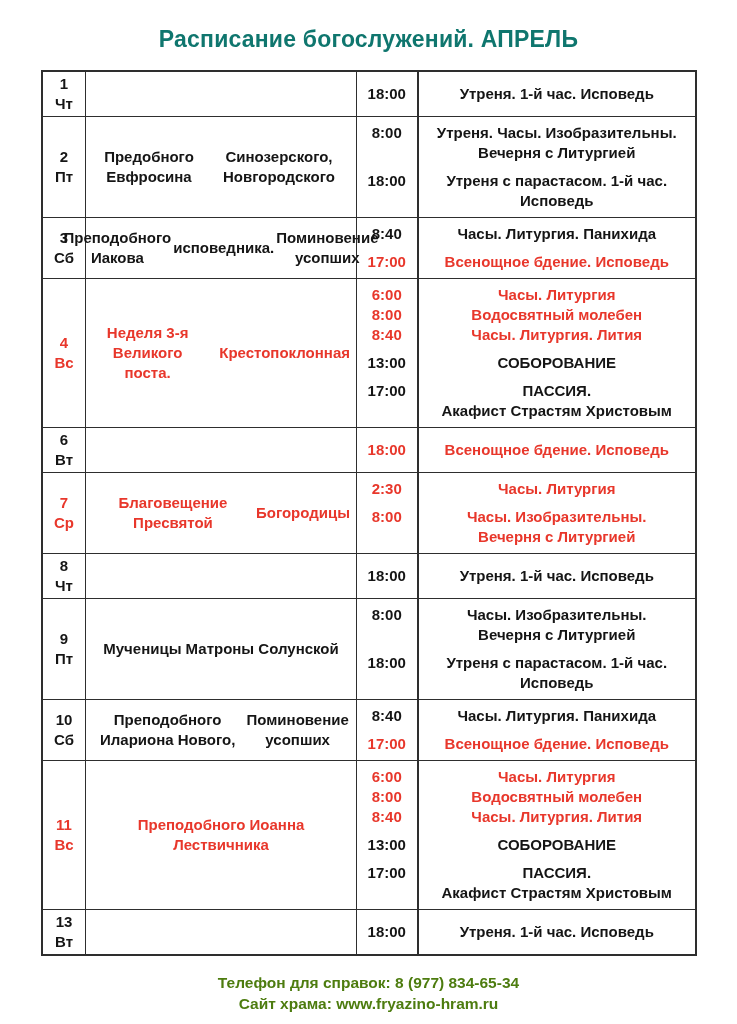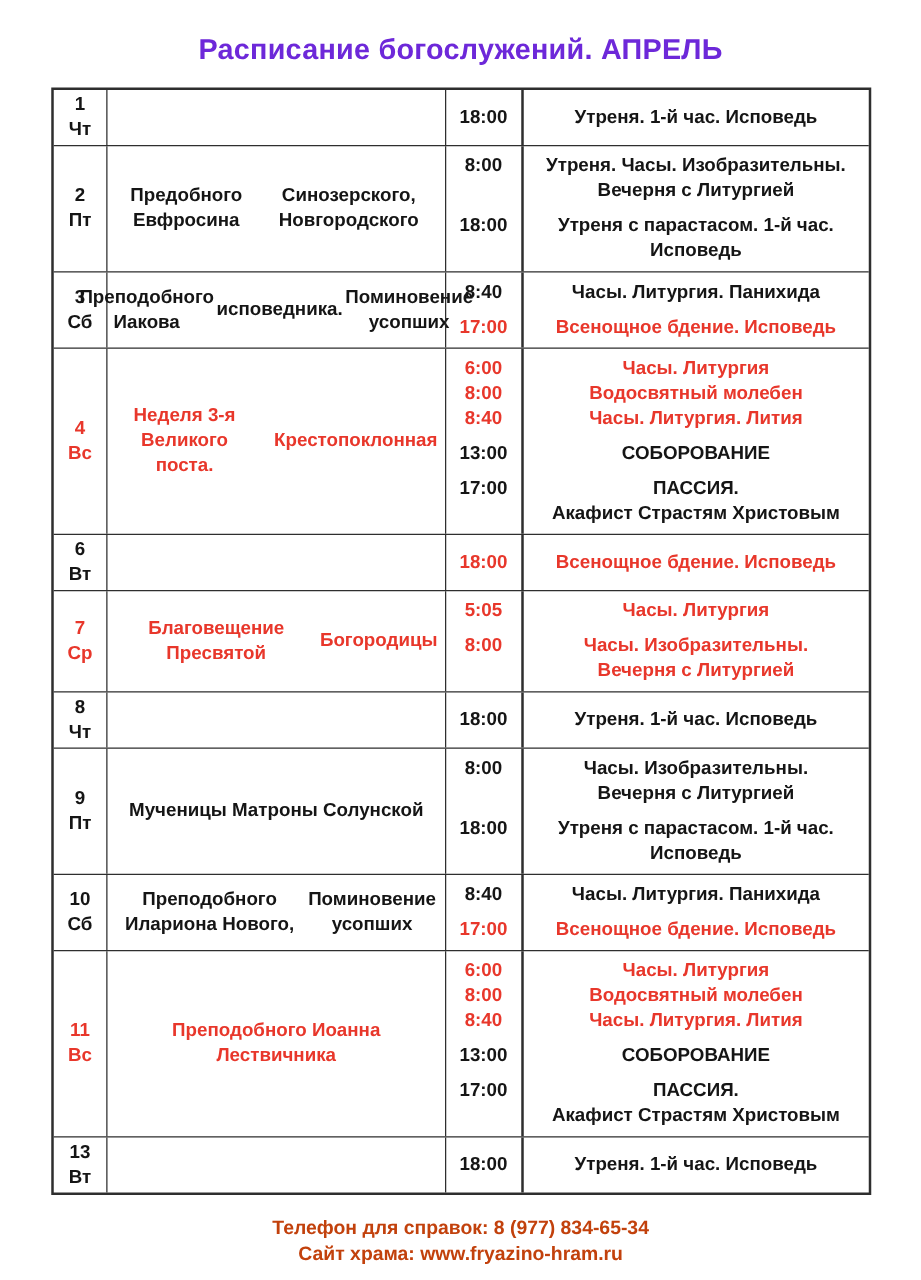--- a/index.html
+++ b/index.html
@@ -5,21 +5,21 @@
   * { margin: 0; padding: 0; box-sizing: border-box; }
   html, body { background: #ffffff; }
   body {
     width: 737px; height: 1024px; position: relative; overflow: hidden;
     font-family: "Liberation Sans", "DejaVu Sans", sans-serif;
     font-weight: bold; color: #151515;
   }
   .page { position: absolute; inset: 0; }
   .title {
     position: absolute; top: 26px; left: 0; width: 737px;
-    text-align: center; font-size: 23px; font-weight: bold; color: #6d28d9;
+    text-align: center; font-size: 23px; font-weight: bold; color: #0f766e;
     letter-spacing: 0.2px;
   }
   .table {
     position: absolute; top: 70px; left: 41px; width: 656px;
     border: 2px solid #2e2e2e; background: #fff;
   }
   .row { display: grid; grid-template-columns: 43px 270px 1fr; min-height: 40px; }
   .row + .row { border-top: 1.5px solid #2e2e2e; }
   .cell-date {
     border-right: 1.5px solid #2e2e2e;
@@ -46,21 +46,21 @@
   .time {
     text-align: center; font-size: 15px; line-height: 20px; padding-right: 2px;
   }
   .service { display: flex; flex-direction: column; text-align: center; padding: 0 8px; }
   .service-line { font-size: 15px; line-height: 20px; }
   .service-line.underline { text-decoration-thickness: 1.5px; text-underline-offset: 2px; }
   .red { color: #e8372b; }
   .black { color: #151515; }
   .footer {
     position: absolute; top: 972px; left: 0; width: 737px;
-    text-align: center; font-size: 15.5px; line-height: 21px; color: #c2410c;
+    text-align: center; font-size: 15.5px; line-height: 21px; color: #4d7c0f;
   }
 </style>
 </head>
 <body>
 
 <div class="page">
   <h1 class="title">Расписание богослужений. АПРЕЛЬ</h1>
   <div class="table" id="schedule-table">
       <div class="row">
         <div class="cell-date black">
@@ -209,21 +209,21 @@
           <div class="date-day">7</div>
           <div class="date-weekday">Ср</div>
         </div>
         <div class="cell-desc red">
           <div class="desc-line">Благовещение Пресвятой</div>
           <div class="desc-line">Богородицы</div>
         </div>
         <div class="cell-schedule">
           <div class="sched-group red">
             <div class="sched-entry">
-              <div class="time">5:05</div>
+              <div class="time">2:30</div>
               <div class="service">
                 <div class="service-line">Часы. Литургия</div>
               </div>
             </div>
           </div>
           <div class="sched-group red">
             <div class="sched-entry">
               <div class="time">8:00</div>
               <div class="service">
                 <div class="service-line">Часы. Изобразительны.</div>

